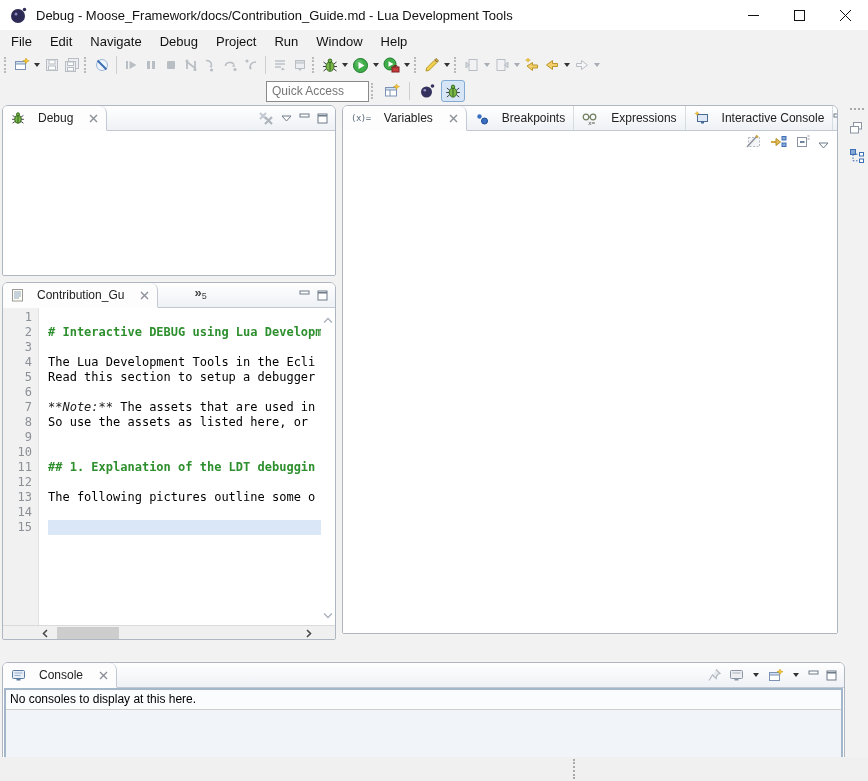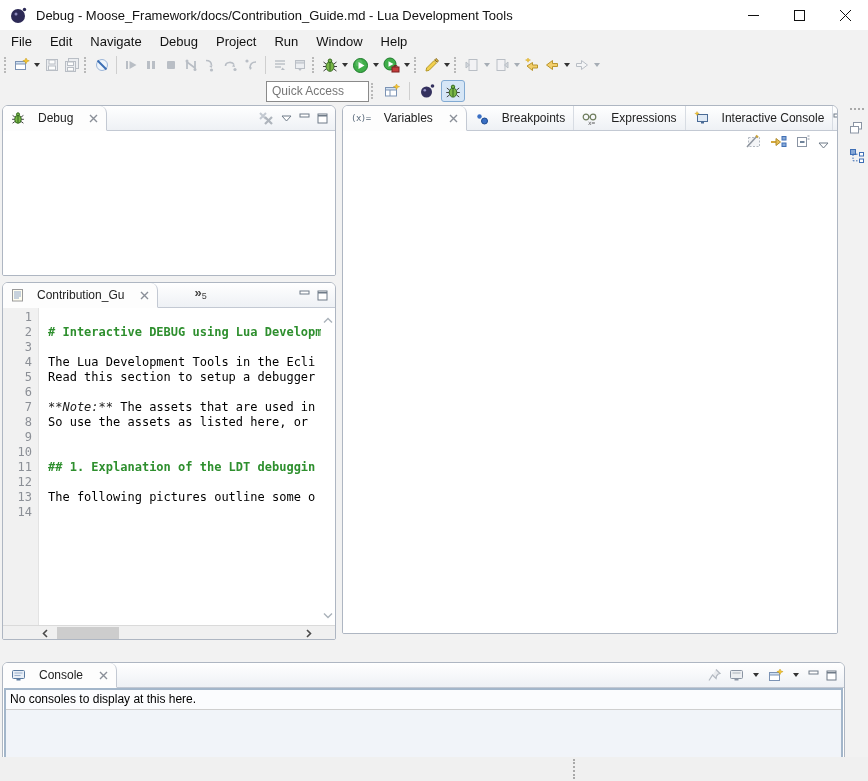--- a/index.html
+++ b/index.html
@@ -419,20 +419,21 @@
         <div class="code-line"><span class="ln">5</span><span class="lt"><span class="seg-plain">Read this section to setup a debugger</span></span></div>
         <div class="code-line"><span class="ln">6</span><span class="lt"></span></div>
         <div class="code-line"><span class="ln">7</span><span class="lt"><span class="seg-italic">**Note:**</span><span class="seg-plain"> The assets that are used in</span></span></div>
         <div class="code-line"><span class="ln">8</span><span class="lt"><span class="seg-plain">So use the assets as listed here, or </span></span></div>
         <div class="code-line"><span class="ln">9</span><span class="lt"></span></div>
         <div class="code-line"><span class="ln">10</span><span class="lt"></span></div>
         <div class="code-line"><span class="ln">11</span><span class="lt"><span class="seg-heading">## 1. Explanation of the LDT debuggin</span></span></div>
         <div class="code-line"><span class="ln">12</span><span class="lt"></span></div>
         <div class="code-line"><span class="ln">13</span><span class="lt"><span class="seg-plain">The following pictures outline some o</span></span></div>
         <div class="code-line"><span class="ln">14</span><span class="lt"></span></div>
+        <div class="code-line hl"><span class="ln">15</span><span class="lt"></span></div>
       </div>
     <span class="vscroll-arrow" style="top:2px;"><svg width="10" height="7">
           <path d="M1 5.5L5 1.5l4 4" fill="none" stroke="#aab2ba" stroke-width="1.4"></path>
         </svg></span>
     <span class="vscroll-arrow" style="bottom:2px;"><svg width="10" height="7">
           <path d="M1 1.5l4 4 4-4" fill="none" stroke="#aab2ba" stroke-width="1.4"></path>
         </svg></span>
   </div>
   <div class="hscroll">
     <span class="hs-arrow" style="left:34px;">

